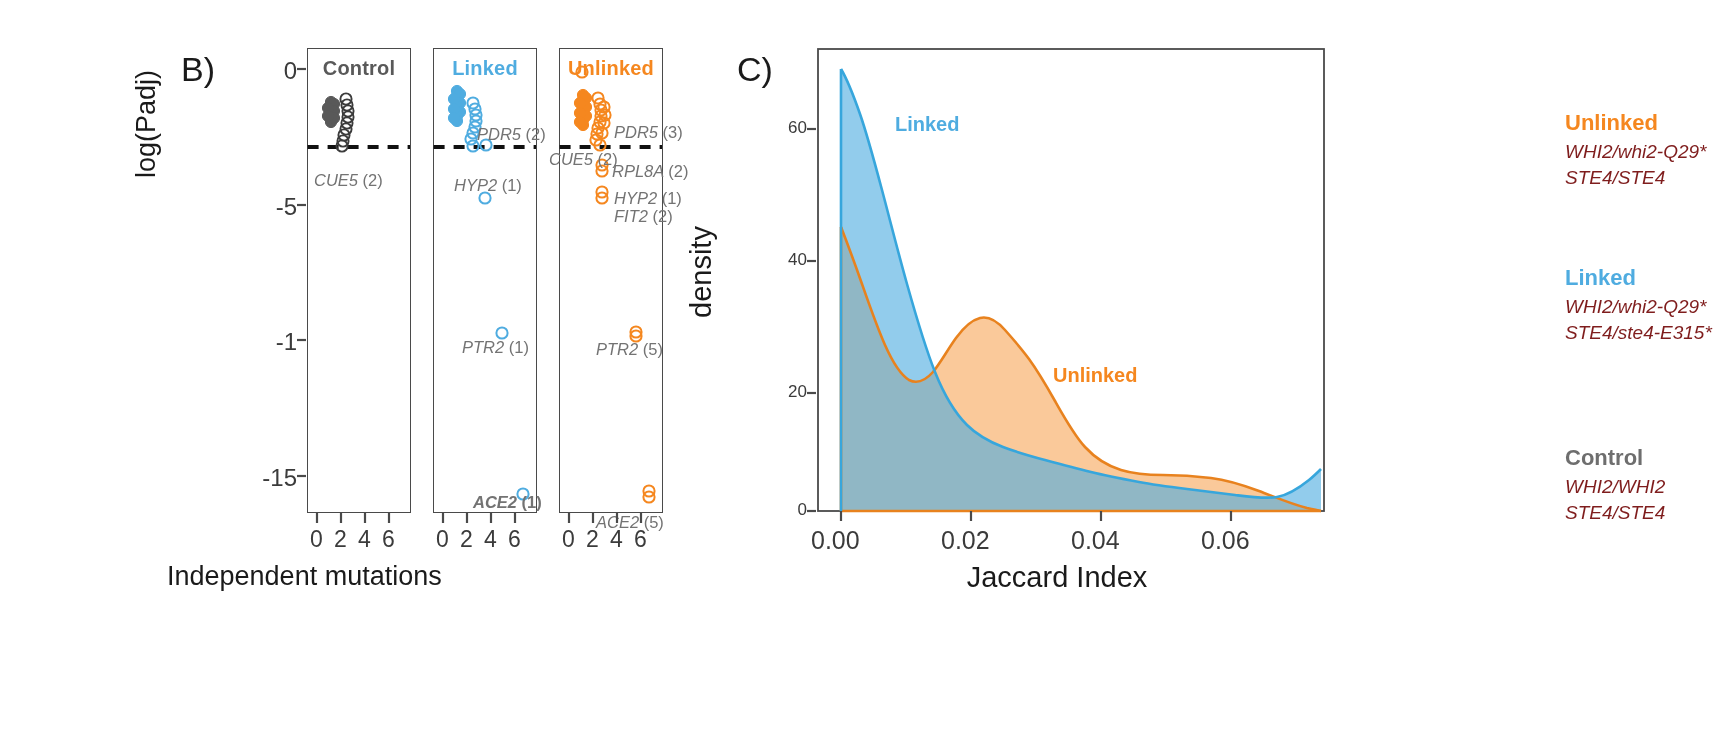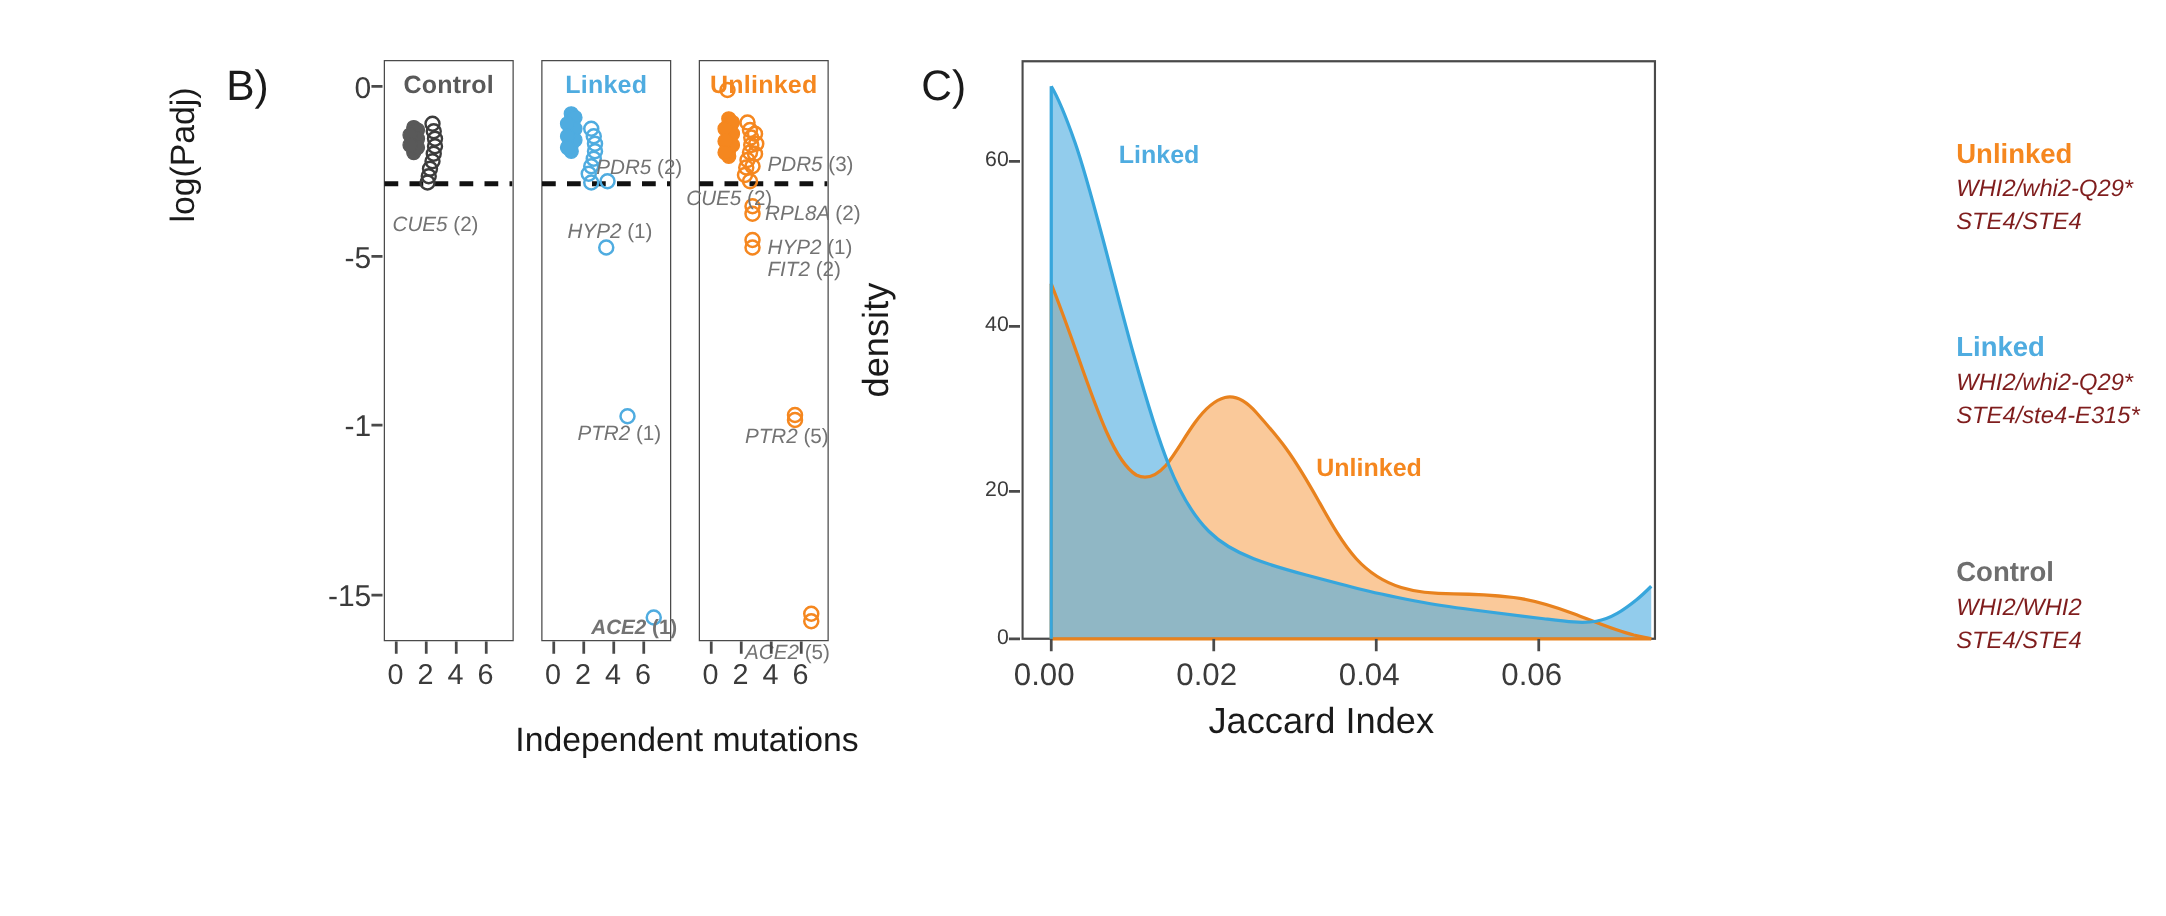--- a/index.html
+++ b/index.html
@@ -72,25 +72,24 @@
     letter-spacing: 0.2px;
   }
   .xtick-B {
     position: absolute;
     font-size: 23px;
     color: #3b3b3b;
   }
   .xlab-B {
     position: absolute;
     width: 520px;
-    text-align: right;
+    text-align: left;
     font-size: 27px;
     line-height: 1.18;
     color: #1a1a1a;
-    margin-top: 16px;
   }
 
   .gene-label {
     position: absolute;
     font-size: 16.5px;
     font-style: italic;
     color: #737373;
     white-space: nowrap;
     font-family: "Liberation Sans", sans-serif;
   }

